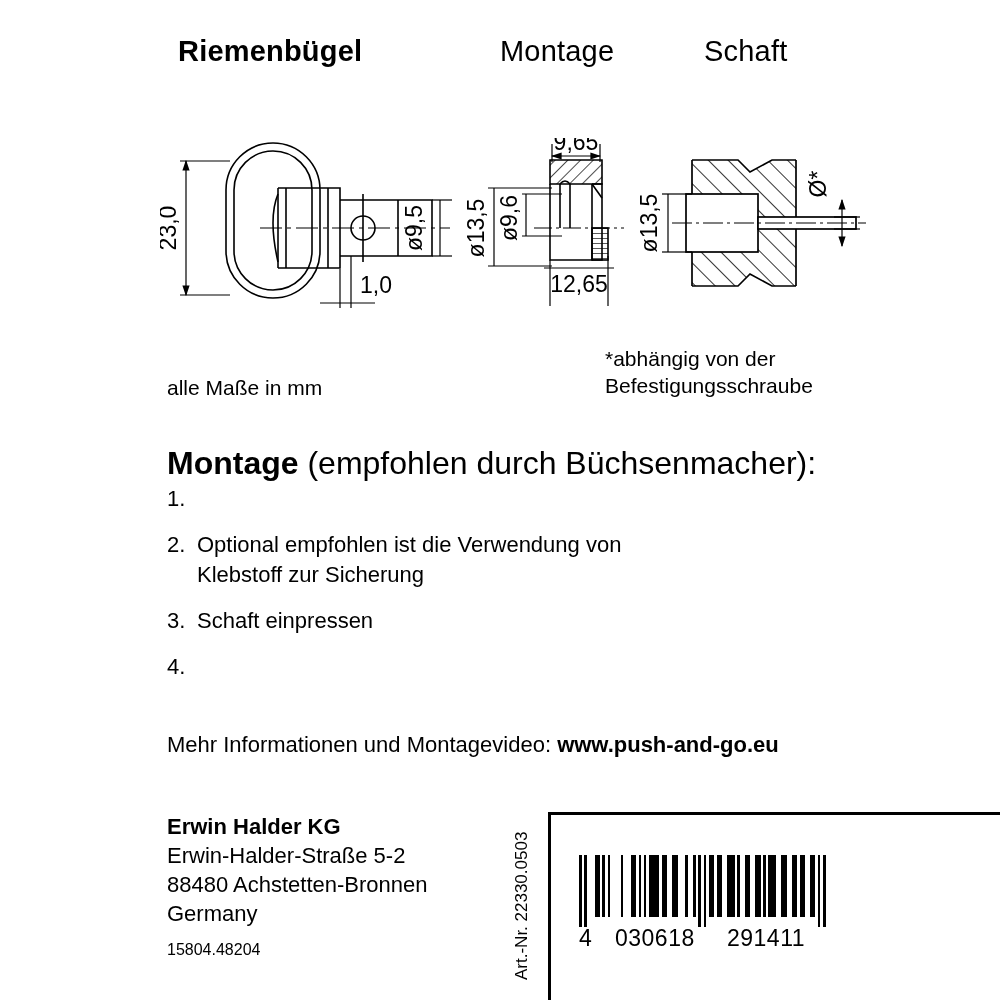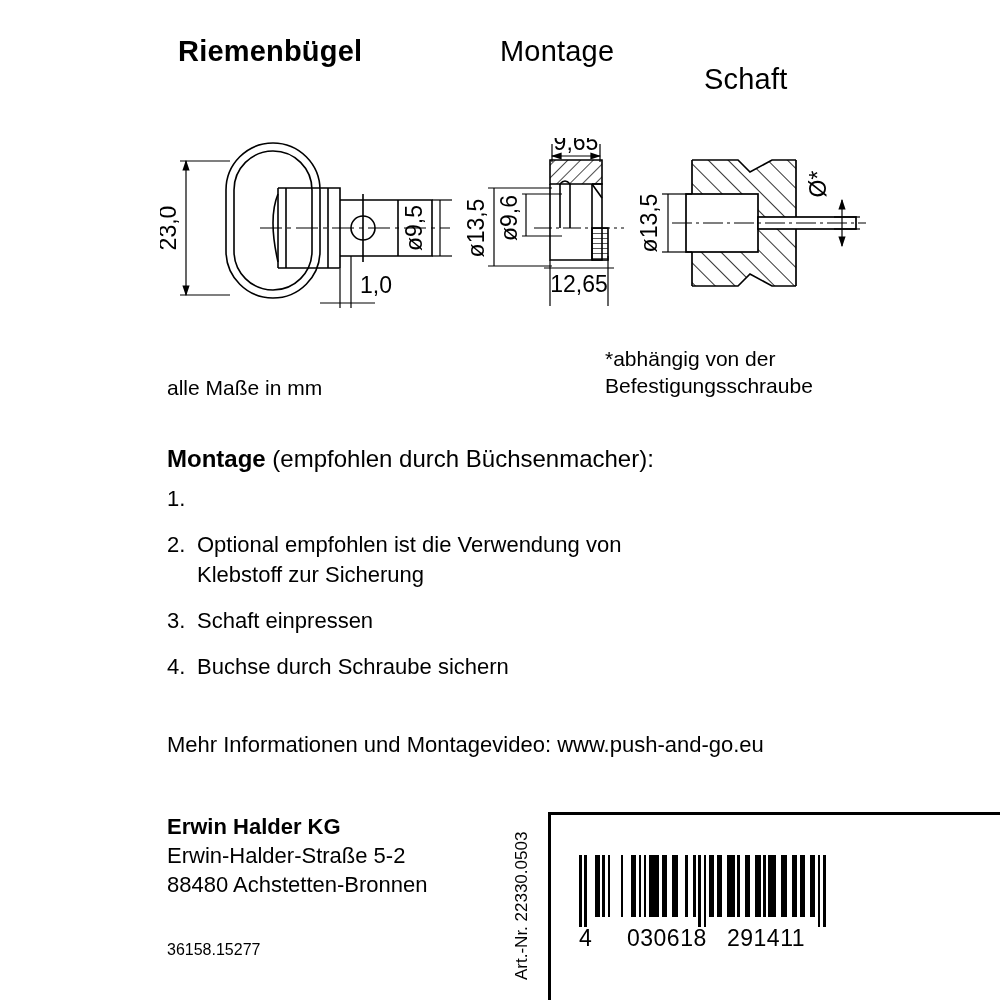--- a/index.html
+++ b/index.html
@@ -26,21 +26,21 @@
   
   .hdr {
     position: absolute;
     font-size: 29px;
     font-weight: 400;
     letter-spacing: 0.2px;
     white-space: nowrap;
   }
   #hdr-riemenbuegel { left: 178px; top: 35px; font-weight: bold; }
   #hdr-buchse       { left: 500px; top: 35px; }
-  #hdr-schaft       { left: 704px; top: 35px; margin-top: 28px; }
+  #hdr-schaft       { left: 704px; top: 35px; }
 
   .arrow {
     position: absolute;
     width: 0; height: 0;
   }
   #arrow-1 { left: 459px; top: 60px; }
   #arrow-2 { left: 633px; top: 60px; }
 
   
   .drawing {
@@ -57,21 +57,21 @@
     line-height: 27px;
     white-space: pre-line;
   }
   #note-masse   { left: 167px; top: 374px; }
   #note-asterisk{ left: 605px; top: 345px; }
 
   #montage-head {
     position: absolute;
     left: 167px;
     top: 445px;
-    font-size: 24px;
+    font-size: 32px;
     white-space: nowrap;
   }
   #montage-head b { font-weight: 700; }
 
   #steps {
     position: absolute;
     left: 167px;
     top: 484px;
     width: 700px;
   }
@@ -87,21 +87,21 @@
   }
   .step-text { white-space: pre-line; }
 
   #more-info {
     position: absolute;
     left: 167px;
     top: 732px;
     font-size: 22px;
     white-space: nowrap;
   }
-  #more-info .url { font-weight: 400; }
+  #more-info .url { font-weight: 700; }
 
   
   #address {
     position: absolute;
     left: 167px;
     top: 812px;
     font-size: 22px;
     line-height: 29px;
   }
   #address .company { font-weight: 700; }
@@ -156,21 +156,21 @@
   #barcode-bars i.g { height: 72px; background: transparent; }
   #barcode-bars i.guard { height: 72px; }
   #barcode-digits {
     position: relative;
     height: 24px;
     font-size: 23px;
     letter-spacing: 0.5px;
   }
   #barcode-digits span { position: absolute; top: -2px; }
   #bc-d0 { left: 0px; }
-  #bc-d1 { left: 36px; margin-left: 12px; }
+  #bc-d1 { left: 36px; }
   #bc-d2 { left: 148px; }
 </style>
 </head>
 <body>
 
 <div class="page">
 
   <div class="hdr" id="hdr-riemenbuegel">Riemenbügel</div>
   <div class="hdr" id="hdr-buchse">Montage</div>
   <div class="hdr" id="hdr-schaft">Schaft</div>
@@ -359,34 +359,34 @@
       <span class="step-num">2.</span>
       <span class="step-text">Optional empfohlen ist die Verwendung von
 Klebstoff zur Sicherung</span>
     </div>
     <div class="step">
       <span class="step-num">3.</span>
       <span class="step-text">Schaft einpressen</span>
     </div>
     <div class="step">
       <span class="step-num">4.</span>
-      <span class="step-text">Buchse durch Schraube sichern</span>
     </div>
   </div>
 
   <div id="more-info">
     <span>Mehr Informationen und Montagevideo: </span><span class="url">www.push-and-go.eu</span>
   </div>
 
   <div id="address">
     <div class="company">Erwin Halder KG</div>
     <div>Erwin-Halder-Straße 5-2</div>
     <div>88480 Achstetten-Bronnen</div>
+    <div>Germany</div>
   </div>
-  <div id="art-code">36158.15277</div>
+  <div id="art-code">15804.48204</div>
 
   <div id="art-nr-vertical">Art.-Nr. 22330.0503</div>
 
   <div id="barcode-panel">
     <div id="barcode-wrap">
       <div id="barcode-bars">
           <i class="guard" style="width: 2.6px;"></i>
           <i class="g" style="width: 2.6px;"></i>
           <i class="guard" style="width: 2.6px;"></i>
           <i class="g" style="width: 7.8px;"></i>

